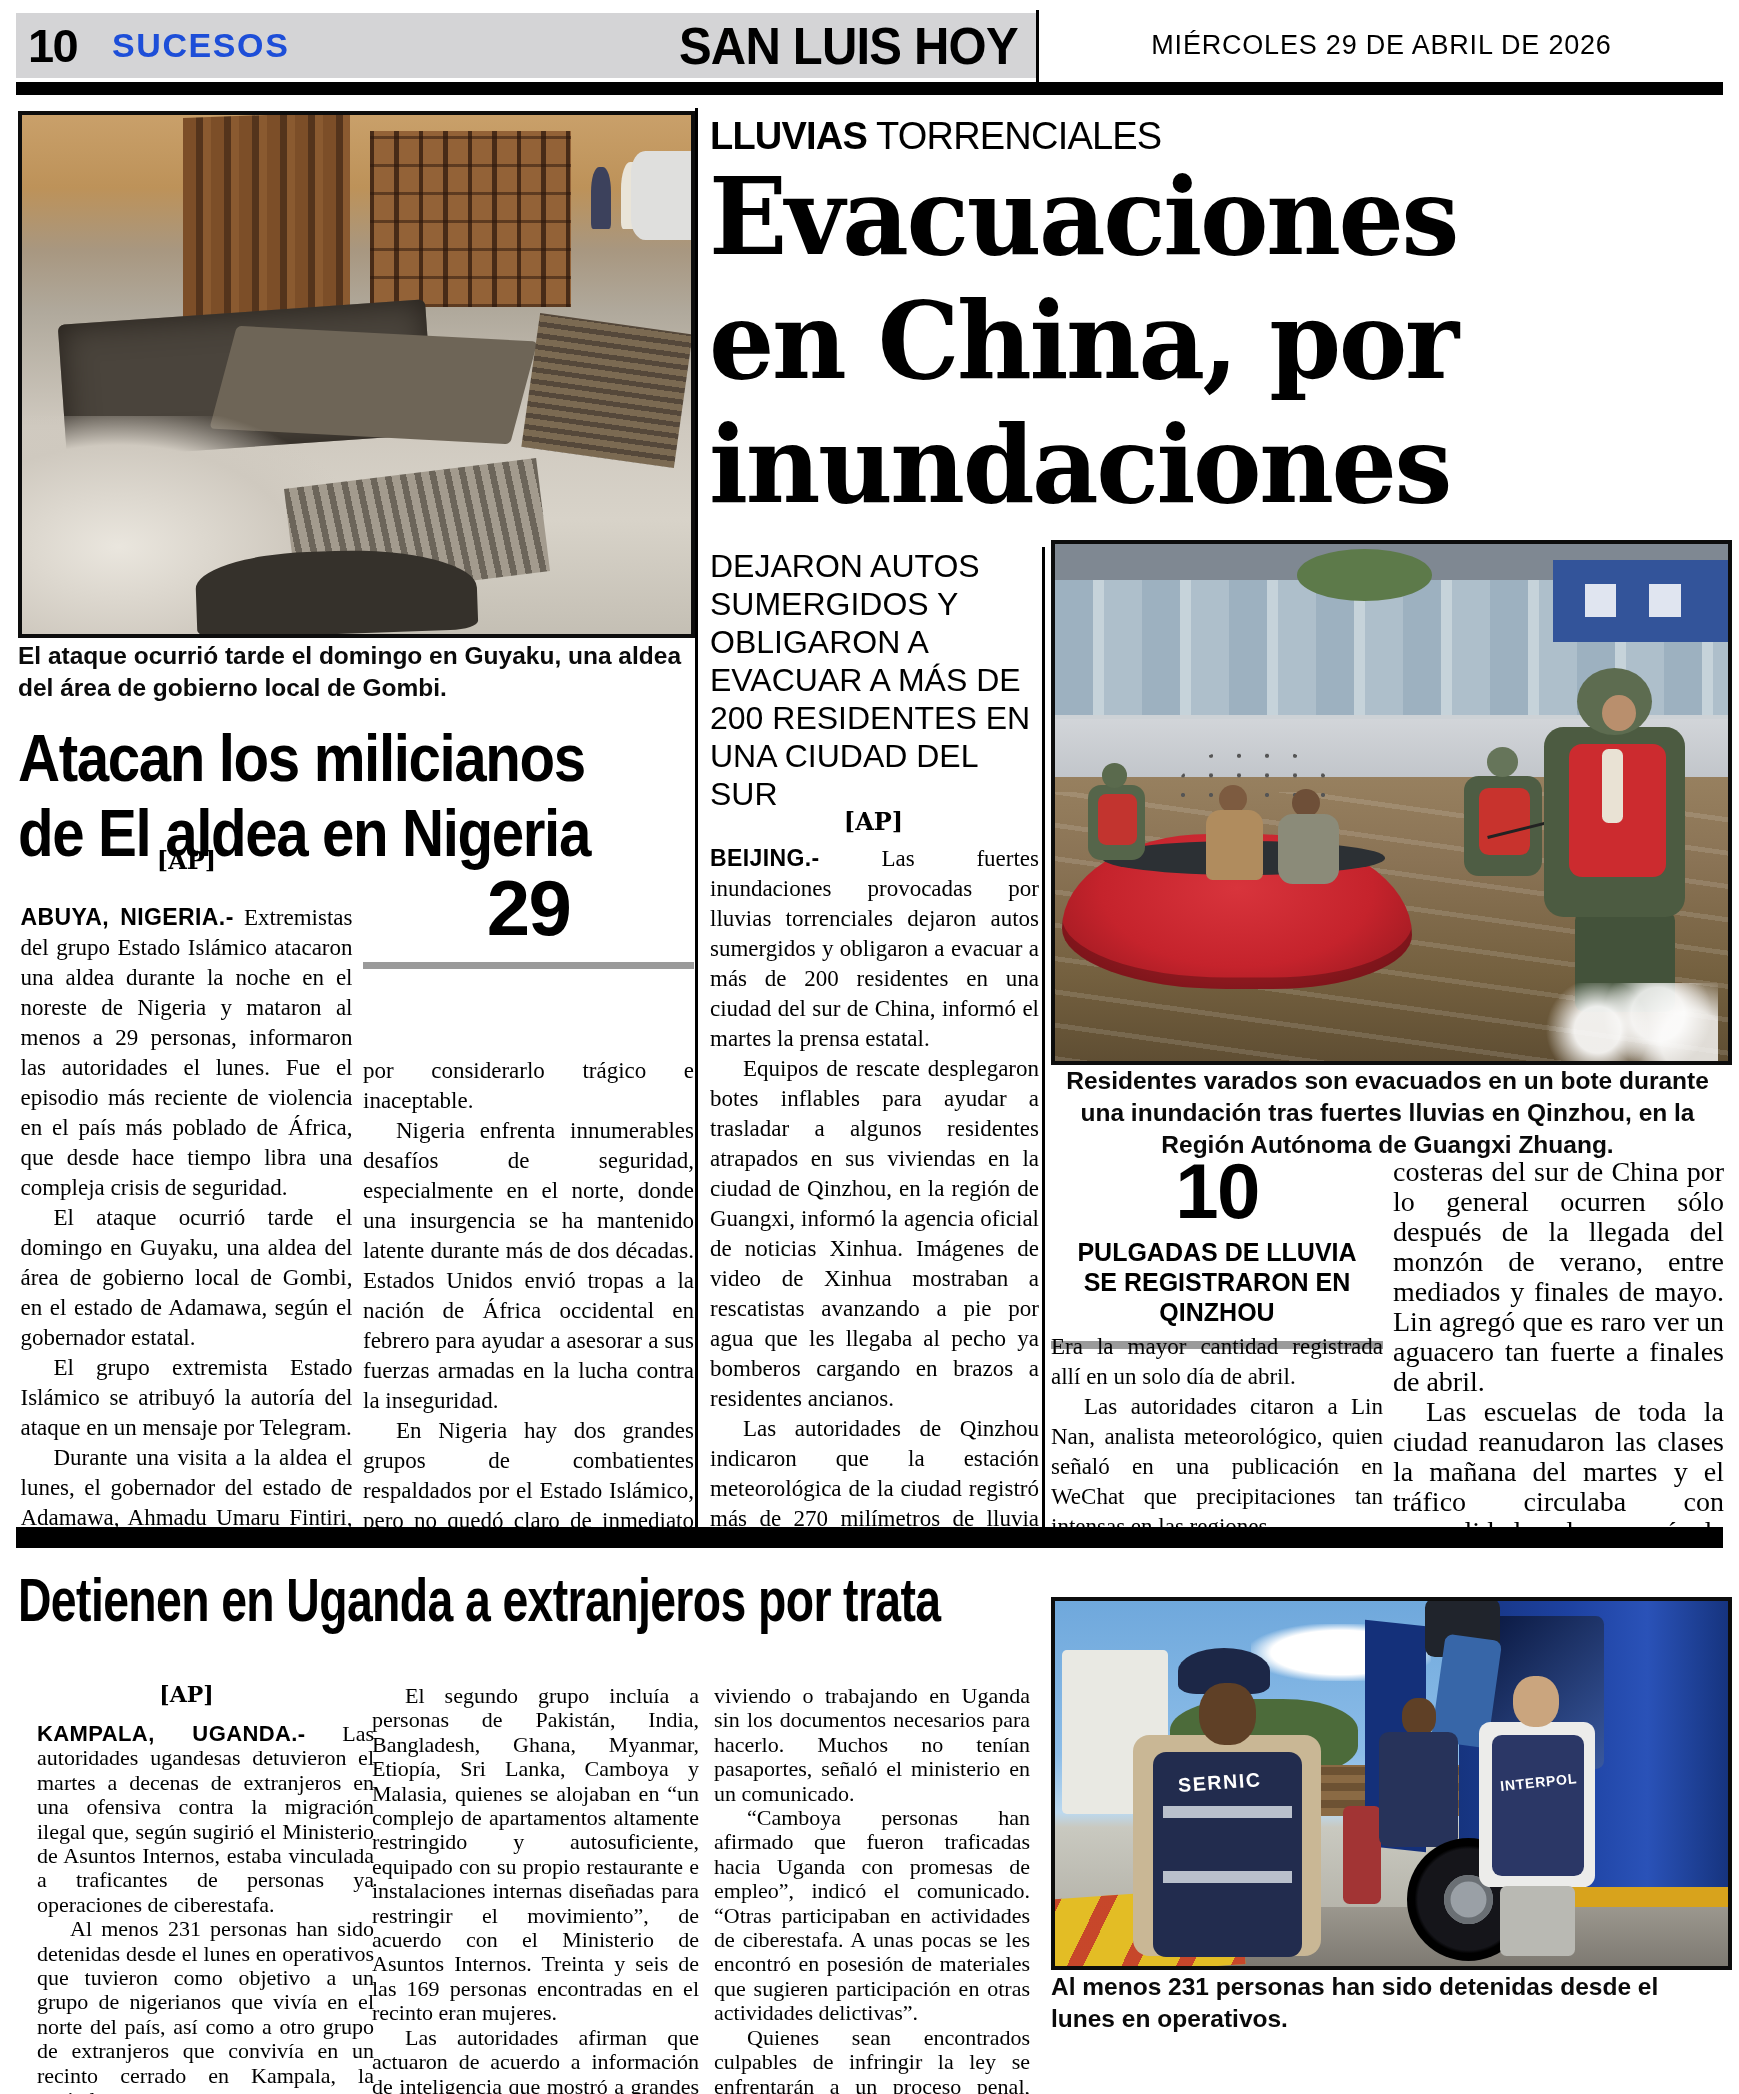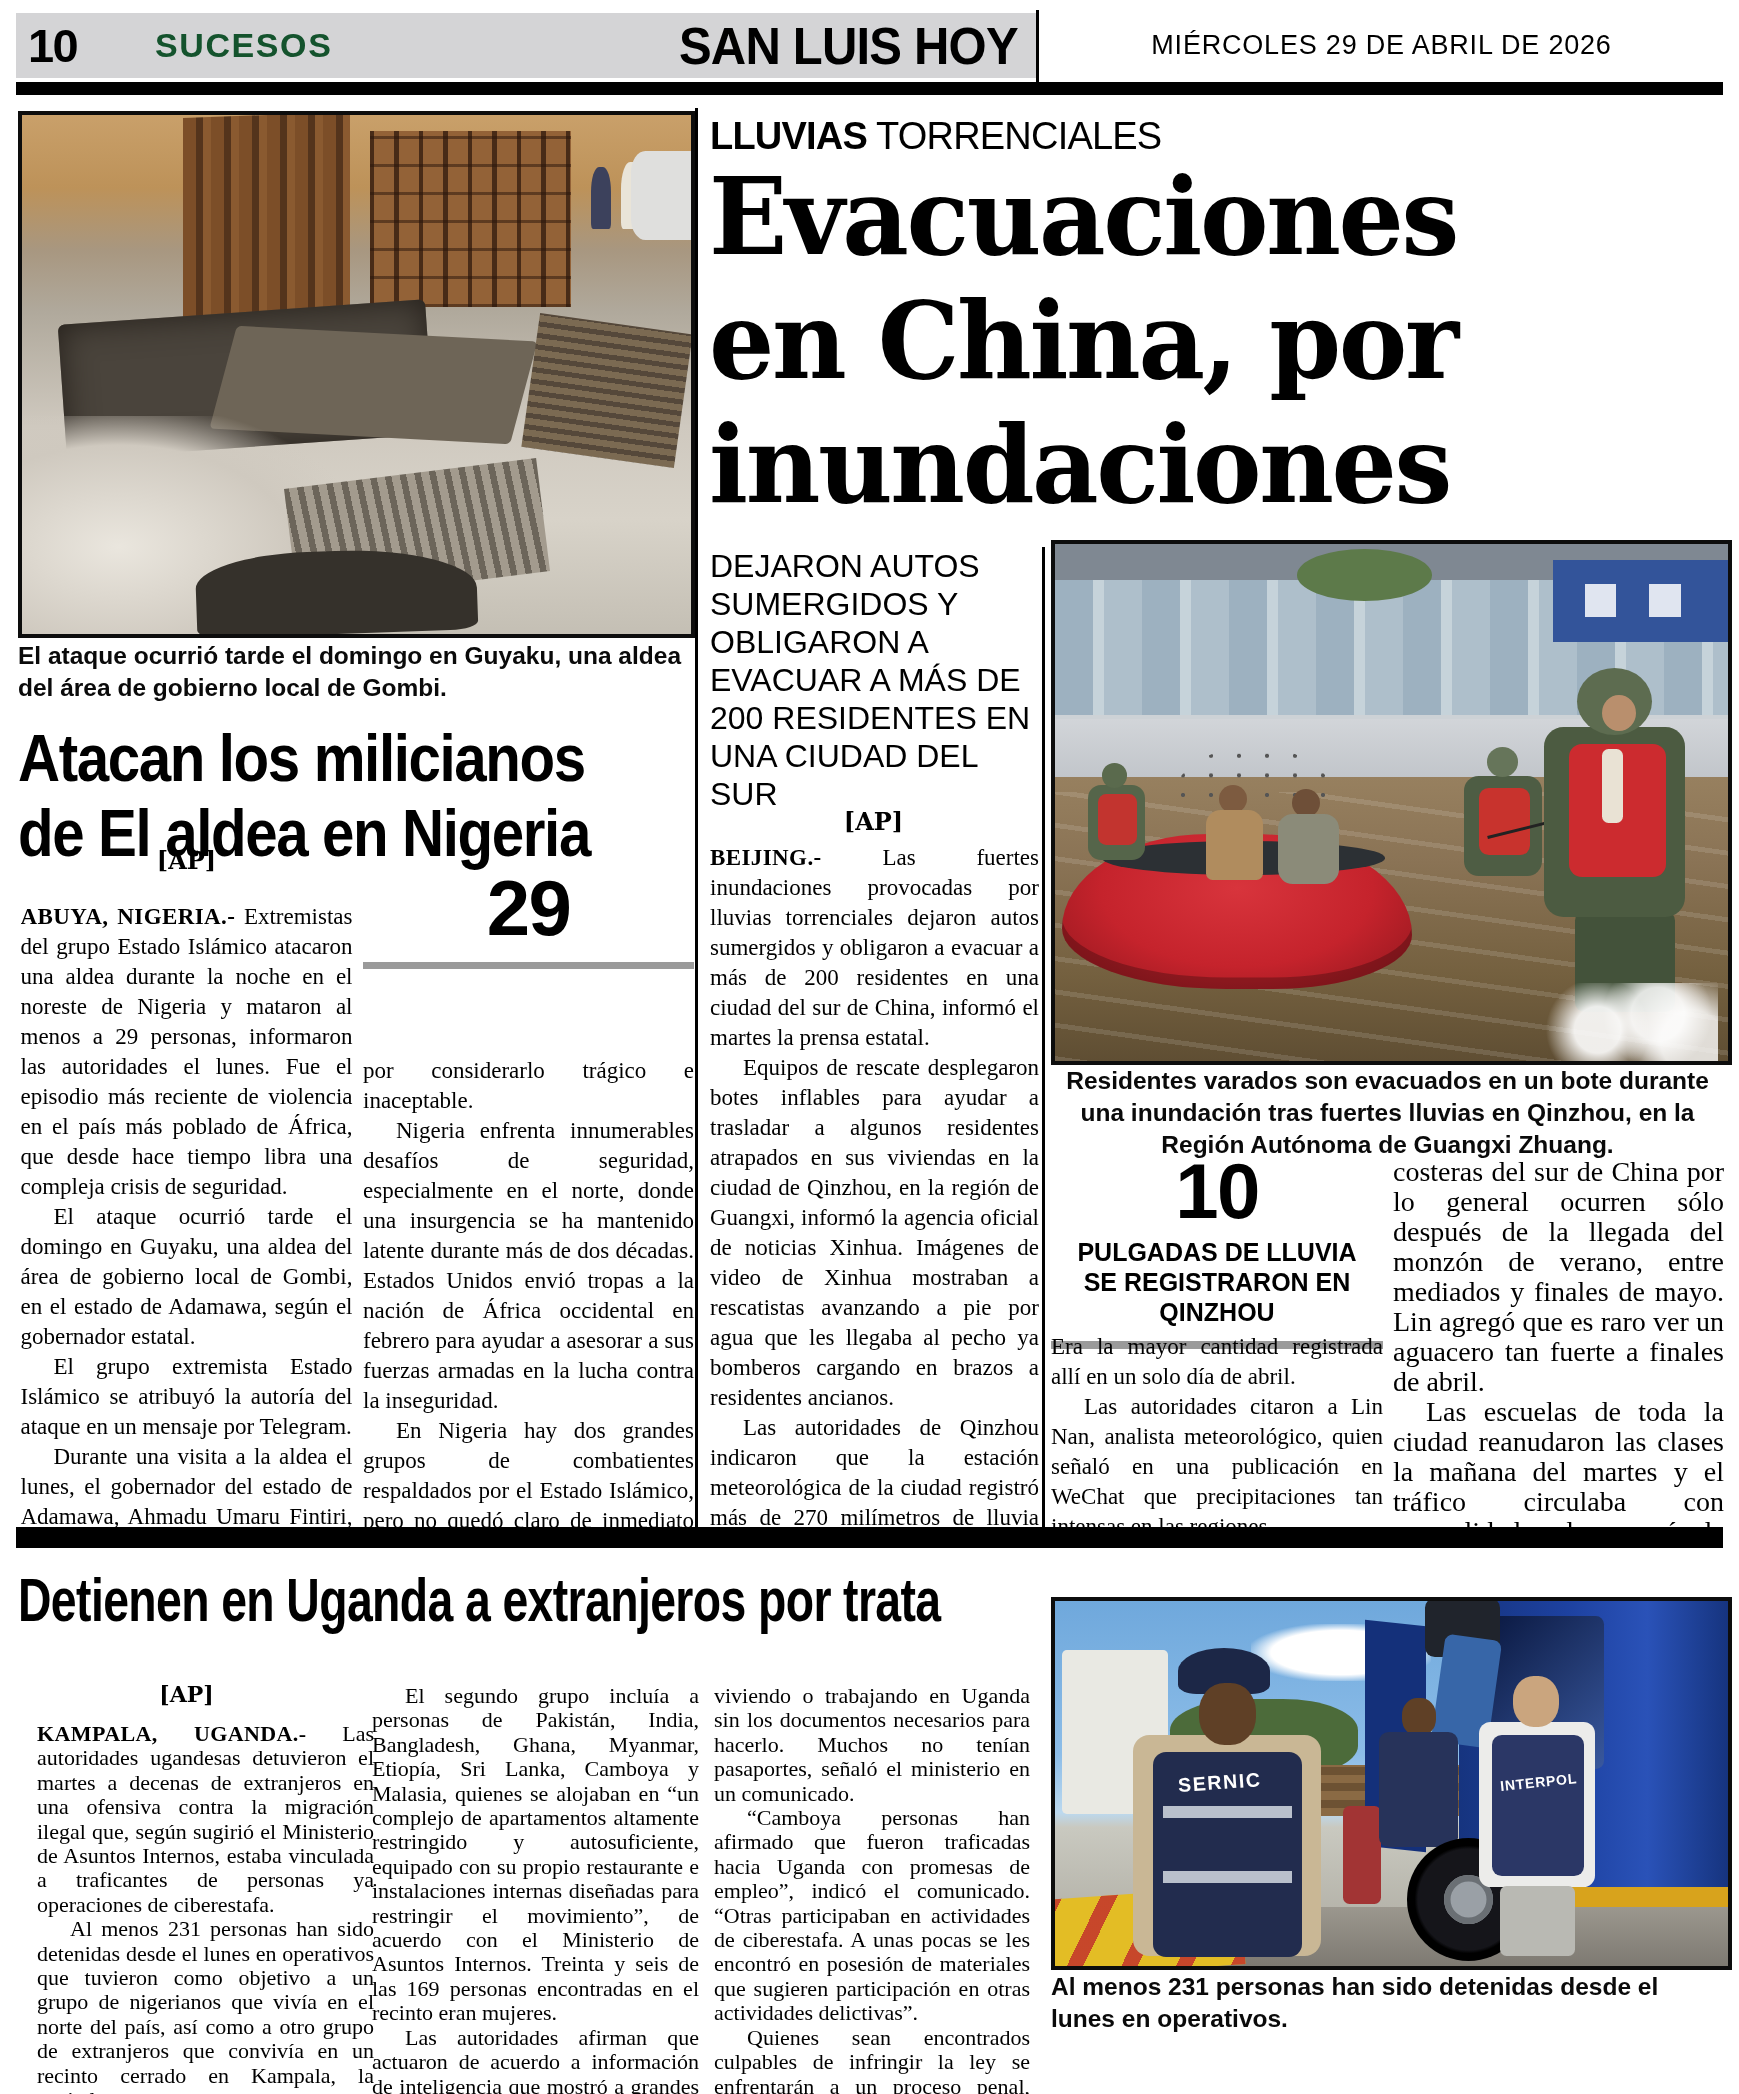--- a/index.html
+++ b/index.html
@@ -3,21 +3,21 @@
 <meta charset="utf-8">
 <style>
   html,body{margin:0;padding:0;background:#777;}
   .page{position:relative;width:1740px;height:2095px;background:#ffffff;overflow:hidden;
         font-family:"Liberation Serif",serif;color:#000;}
   .abs{position:absolute;}
 
   
   .hdr-band{left:16.4px;top:13px;width:1021px;height:65px;background:#d4d4d6;display:flex;align-items:center;}
   .hdr-num{font-family:"Liberation Sans",sans-serif;font-weight:700;font-size:47px;margin-left:11.5px;letter-spacing:-1.6px;}
-  .hdr-sec{font-family:"Liberation Sans",sans-serif;font-weight:700;font-size:34px;color:#14532d;margin-left:78px;letter-spacing:1.6px;}
+  .hdr-sec{font-family:"Liberation Sans",sans-serif;font-weight:700;font-size:34px;color:#1d4ed8;margin-left:35px;letter-spacing:1.6px;}
   .hdr-mast{font-family:"Liberation Sans",sans-serif;font-weight:700;font-size:49px;letter-spacing:-0.8px;margin-left:auto;margin-right:19.6px;transform:scaleY(1.05);}
   .hdr-date-area{left:1040px;top:13px;width:683px;height:65px;display:flex;align-items:center;justify-content:center;}
   .hdr-date{font-family:"Liberation Sans",sans-serif;font-size:27px;letter-spacing:0.8px;}
   .hdr-vrule{left:1036px;top:9.8px;width:3.3px;height:72px;background:#000;}
   .hdr-bar{left:16.4px;top:82px;width:1707px;height:13px;background:#000;}
 
   
   .photo{border:4.9px solid #0d0d0d;overflow:hidden;background:#999;}
   .photo .abs{position:absolute;}
 
@@ -34,21 +34,21 @@
                letter-spacing:-2.5px;transform:scaleX(.97);transform-origin:left top;white-space:nowrap;}
   .ug-headline{font-family:"Liberation Sans",sans-serif;font-weight:700;font-size:61px;letter-spacing:-0.8px;
                transform:scaleX(.76);transform-origin:left top;white-space:nowrap;}
   .subhead{font-family:"Liberation Sans",sans-serif;font-weight:400;font-size:32px;line-height:38px;color:#000;}
 
   
   .byline{font-family:"DejaVu Serif",serif;font-weight:700;font-size:24px;text-align:center;}
   .body{font-size:23px;line-height:30px;text-align:justify;overflow:hidden;}
   .body p{margin:0;}
   .body p.ind{text-indent:33px;}
-  .body b.dl{font-family:Liberation Serif, serif;font-weight:700;letter-spacing:0.4px;}
+  .body b.dl{font-family:Liberation Sans, sans-serif;font-weight:700;letter-spacing:0.4px;}
   .ug-body{font-size:22px;line-height:24.4px;}
 
   
   .stat{text-align:center;font-family:"Liberation Sans",sans-serif;}
   .stat-num{font-weight:700;font-size:78px;line-height:78px;letter-spacing:-1.6px;}
   .stat-label{font-weight:700;font-size:25px;line-height:30px;margin:6.5px auto 0;}
   .stat-rule{height:7.4px;background:#9a9a9a;margin-top:14.7px;}
 
   
   .vrule-main{left:695px;top:108px;width:3.3px;height:1424px;background:#000;}

